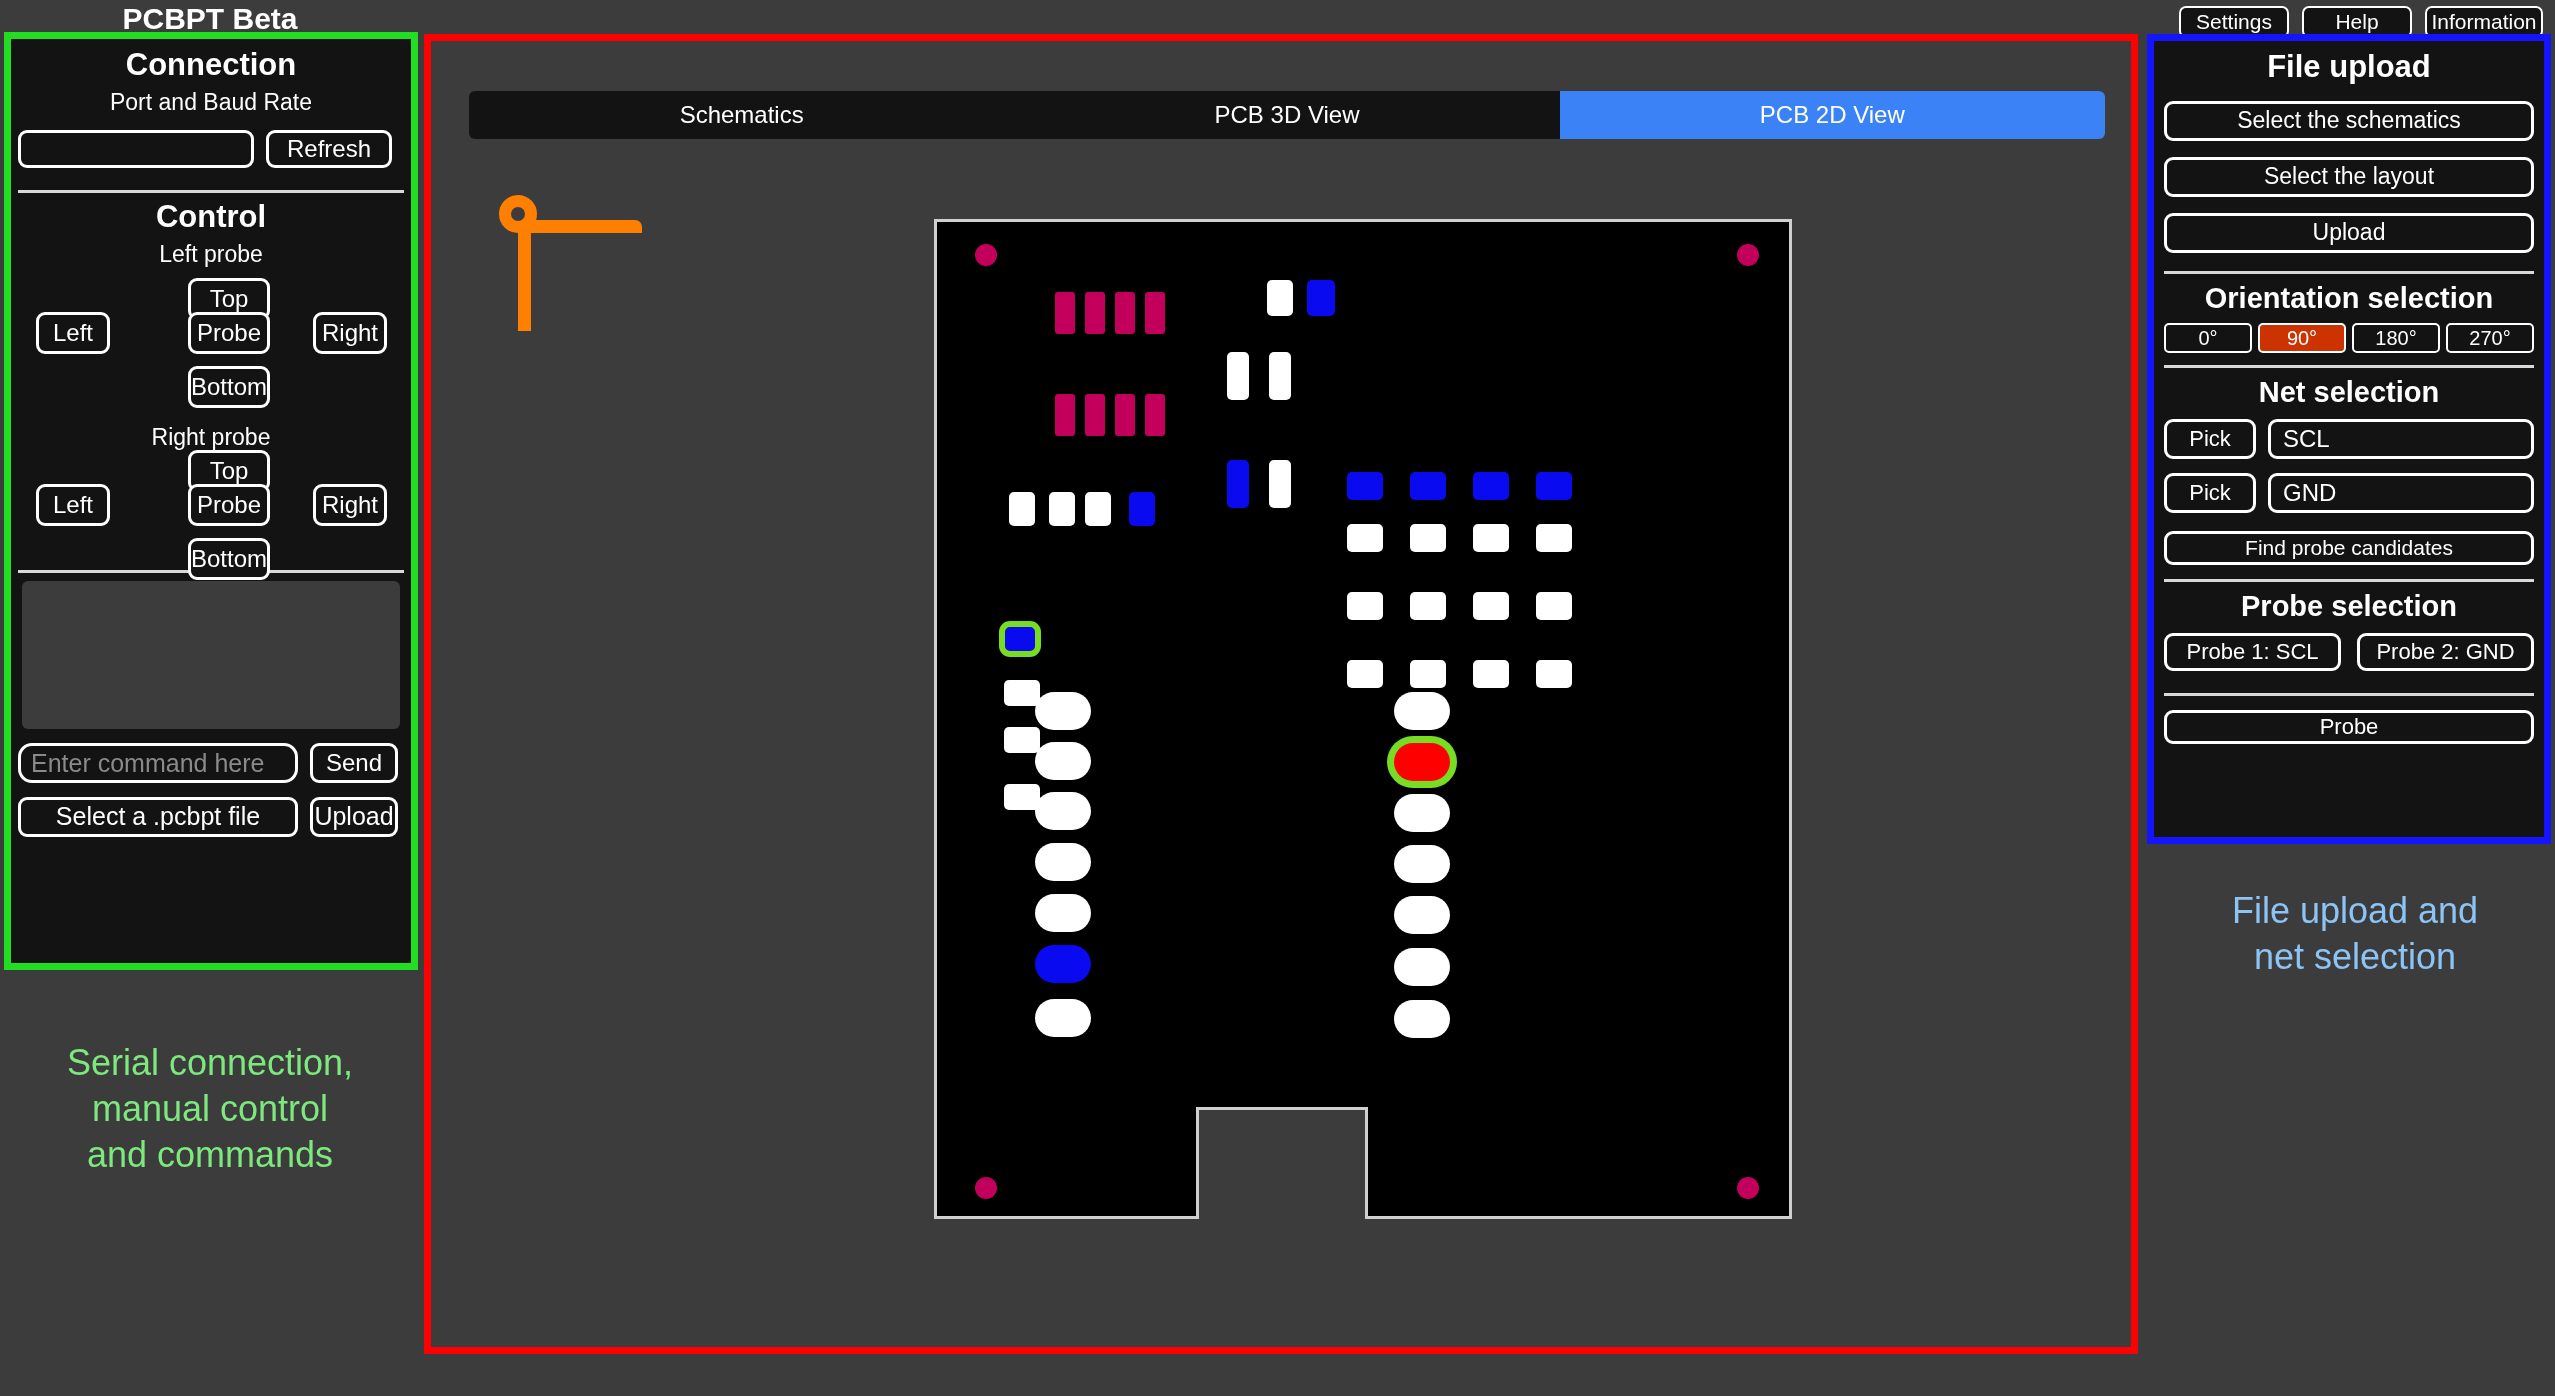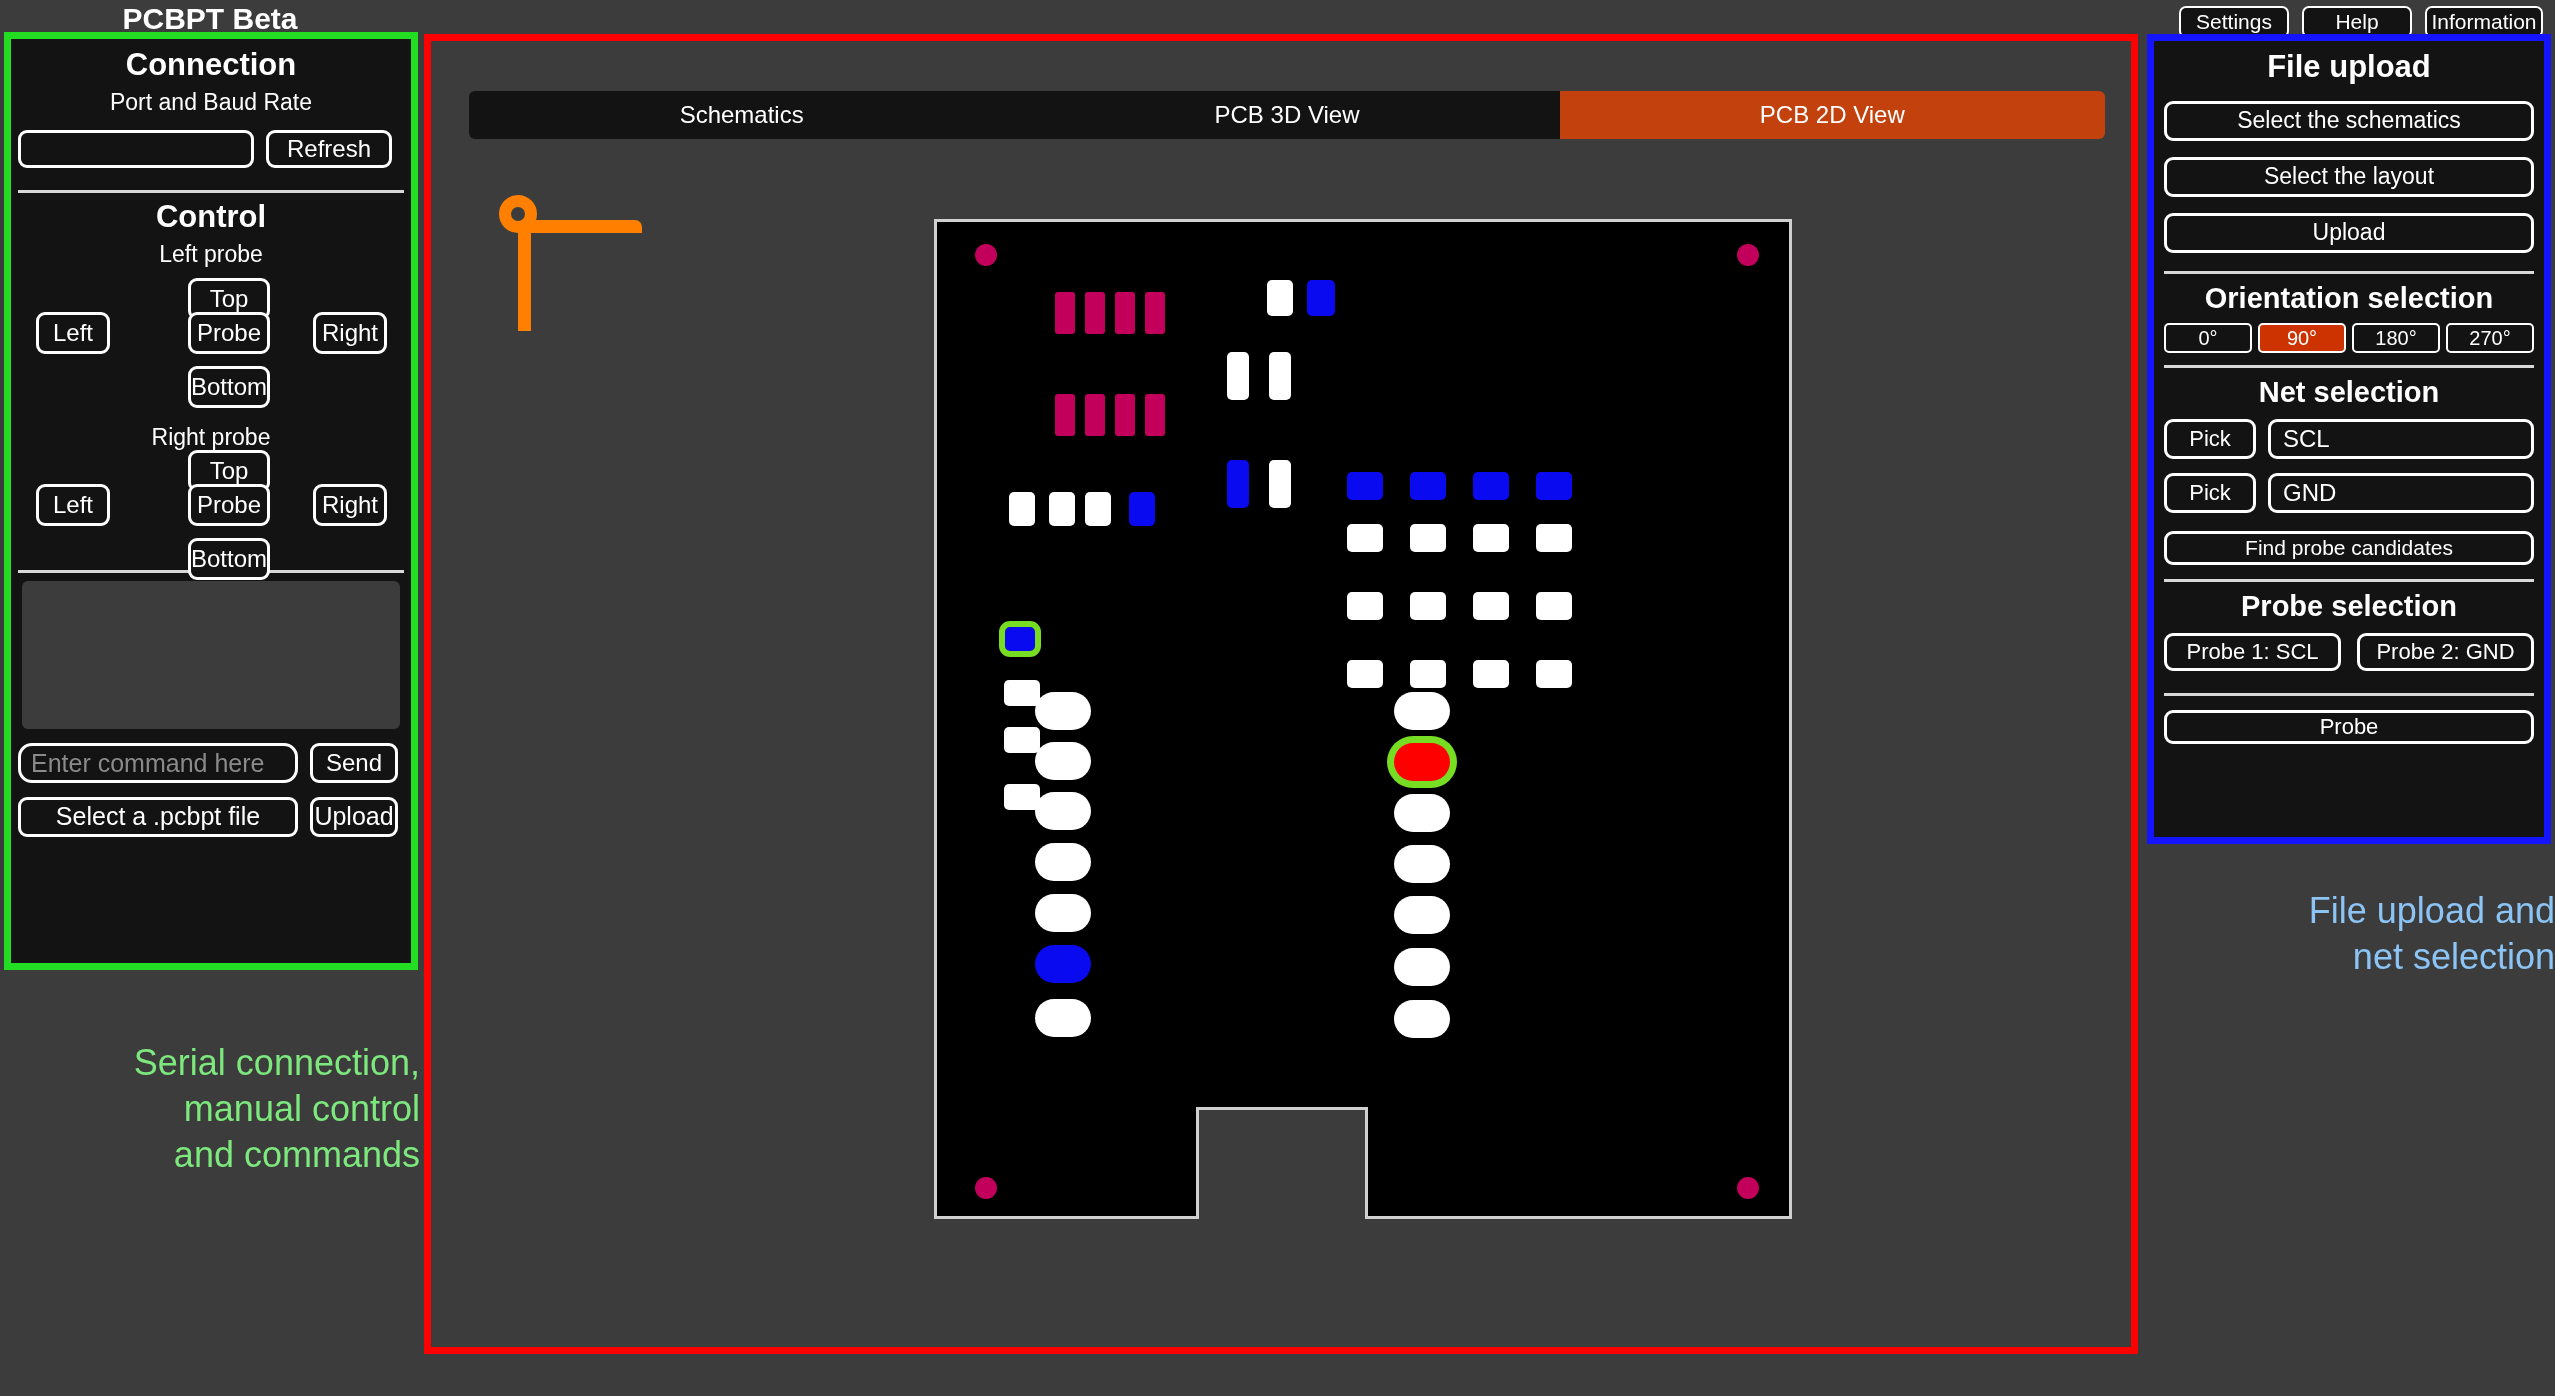--- a/index.html
+++ b/index.html
@@ -91,21 +91,21 @@
     font-family: "Liberation Sans", sans-serif;
     outline: none;
   }
   .cmd-input::placeholder { color: #8a8a8a; }
   .cmd-row .btn { width: 88px; height: 40px; font-size: 24px; }
   .file-row { display: flex; gap: 12px; margin-top: 14px; }
   .file-row .pick { width: 280px; height: 40px; font-size: 25px; }
   .file-row .up { width: 88px; height: 40px; font-size: 25px; }
 
   .note {
-    position: absolute; text-align: right; line-height: 1.28;
+    position: absolute; text-align: center; line-height: 1.28;
     font-size: 36px; font-family: "Liberation Sans", sans-serif;
   }
   #note-left { left: 0; top: 1040px; width: 420px; color: #7de87d; }
   #note-center { right: 22px; bottom: 66px; width: 520px; color: #fa8072; text-align: center; }
   #note-right { right: 0; top: 888px; width: 400px; color: #8cc4f5; }
 
   
   .center-outline {
     position: absolute; left: 424px; top: 34px;
     width: 1714px; height: 1320px;
@@ -115,21 +115,21 @@
   .tabbar {
     position: absolute; left: 38px; top: 50px;
     width: 1636px; height: 48px;
     display: flex; border-radius: 6px; overflow: hidden;
   }
   .tab {
     flex: 1; display: flex; align-items: center; justify-content: center;
     background: #131313; color: #ffffff; font-size: 24px; cursor: pointer;
     font-family: "Liberation Sans", sans-serif;
   }
-  .tab.active { background: #c2410c; }
+  .tab.active { background: #3b82f6; }
 
   .canvas-wrap {
     position: absolute; left: 38px; top: 140px;
     width: 1636px; height: 1140px;
     background: #3c3c3c;
   }
   
   .pcb {
     position: absolute; left: 465px; top: 38px;
     width: 858px; height: 1000px;

